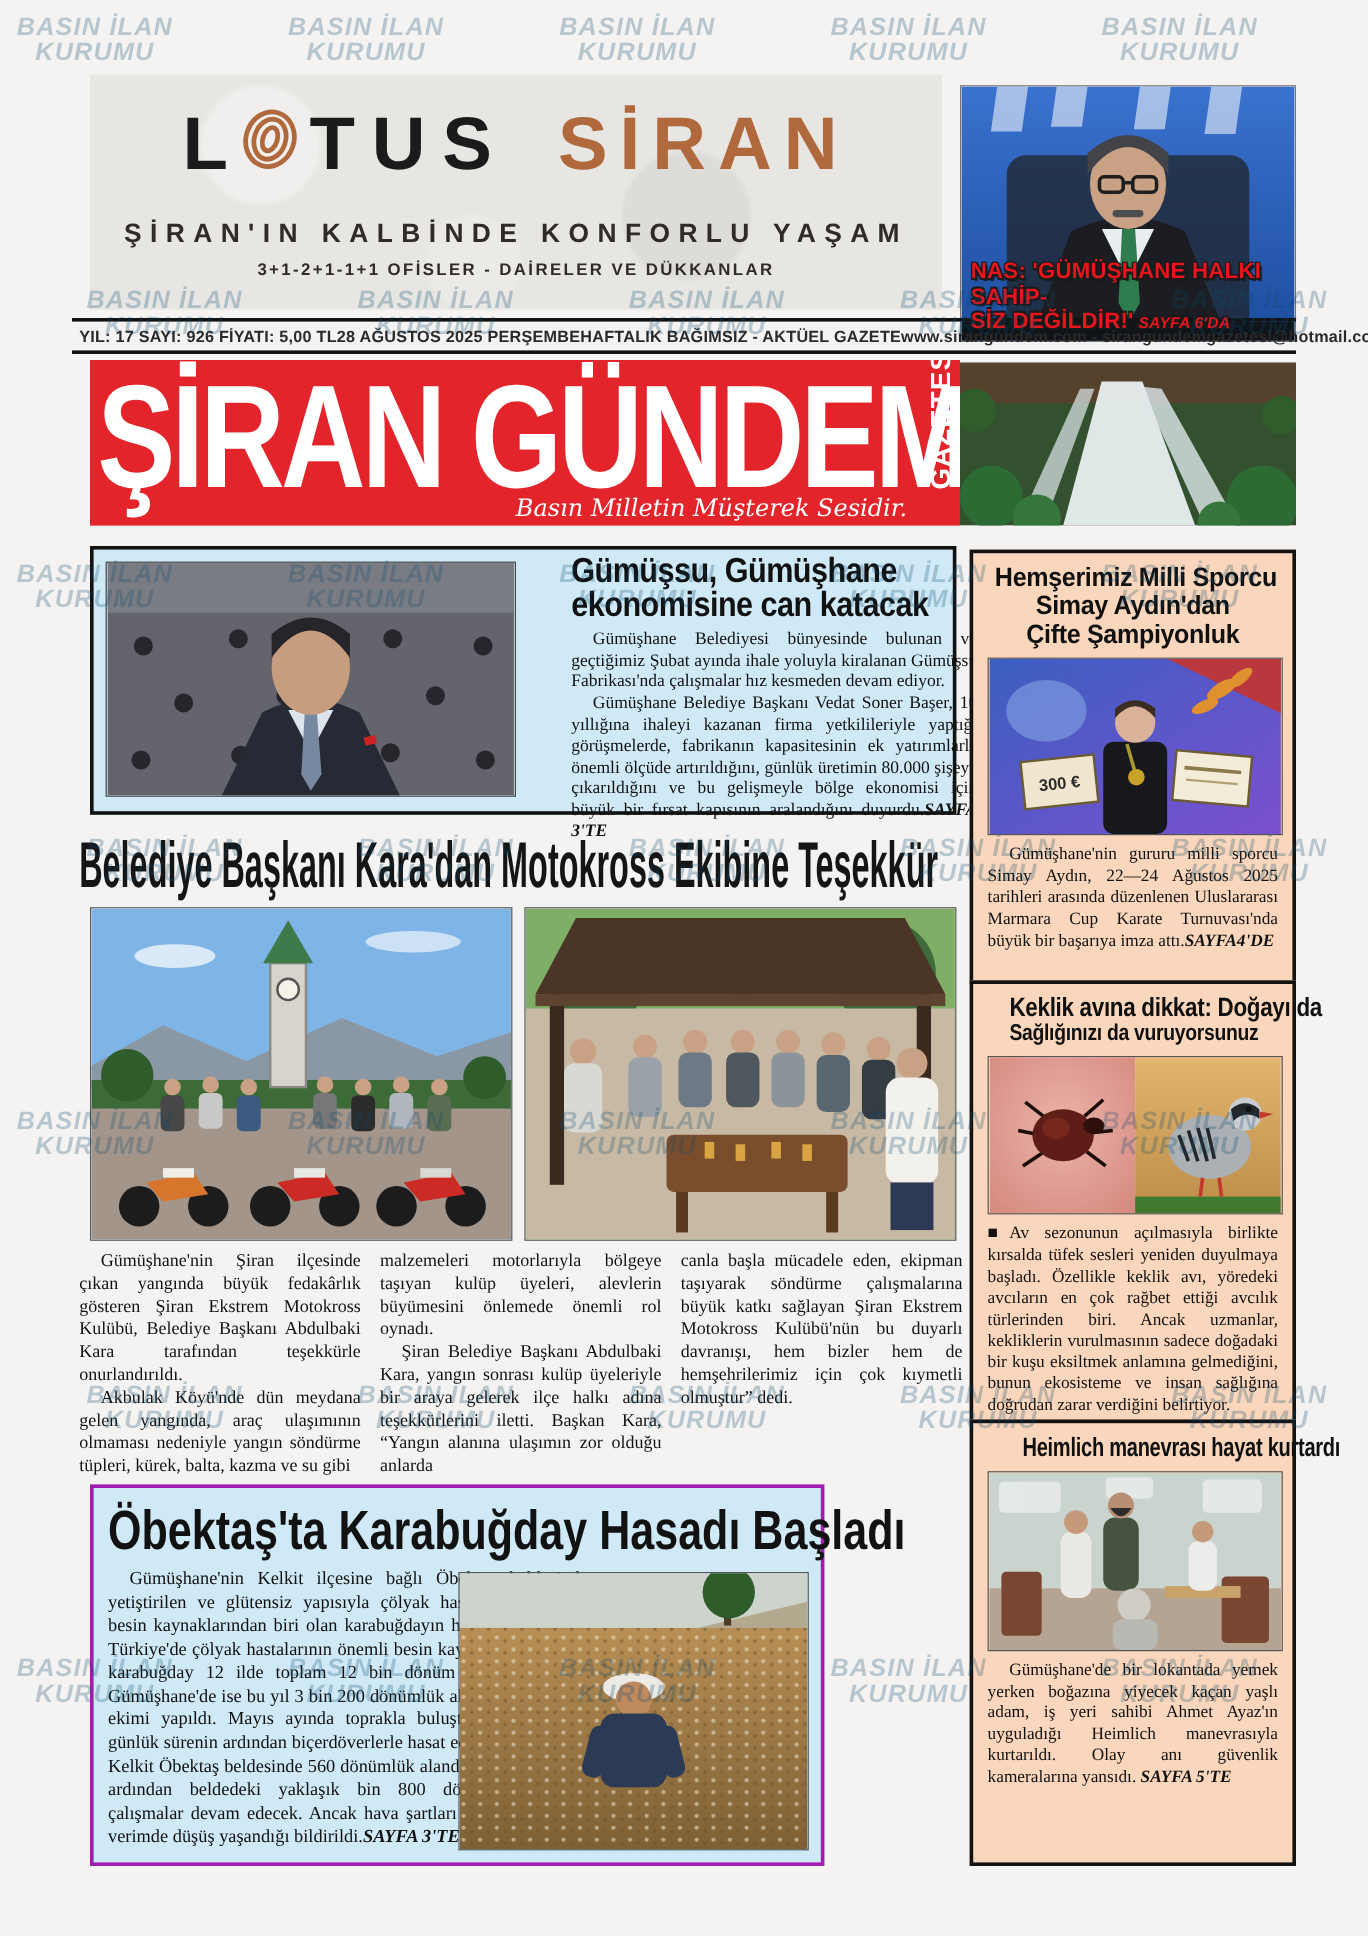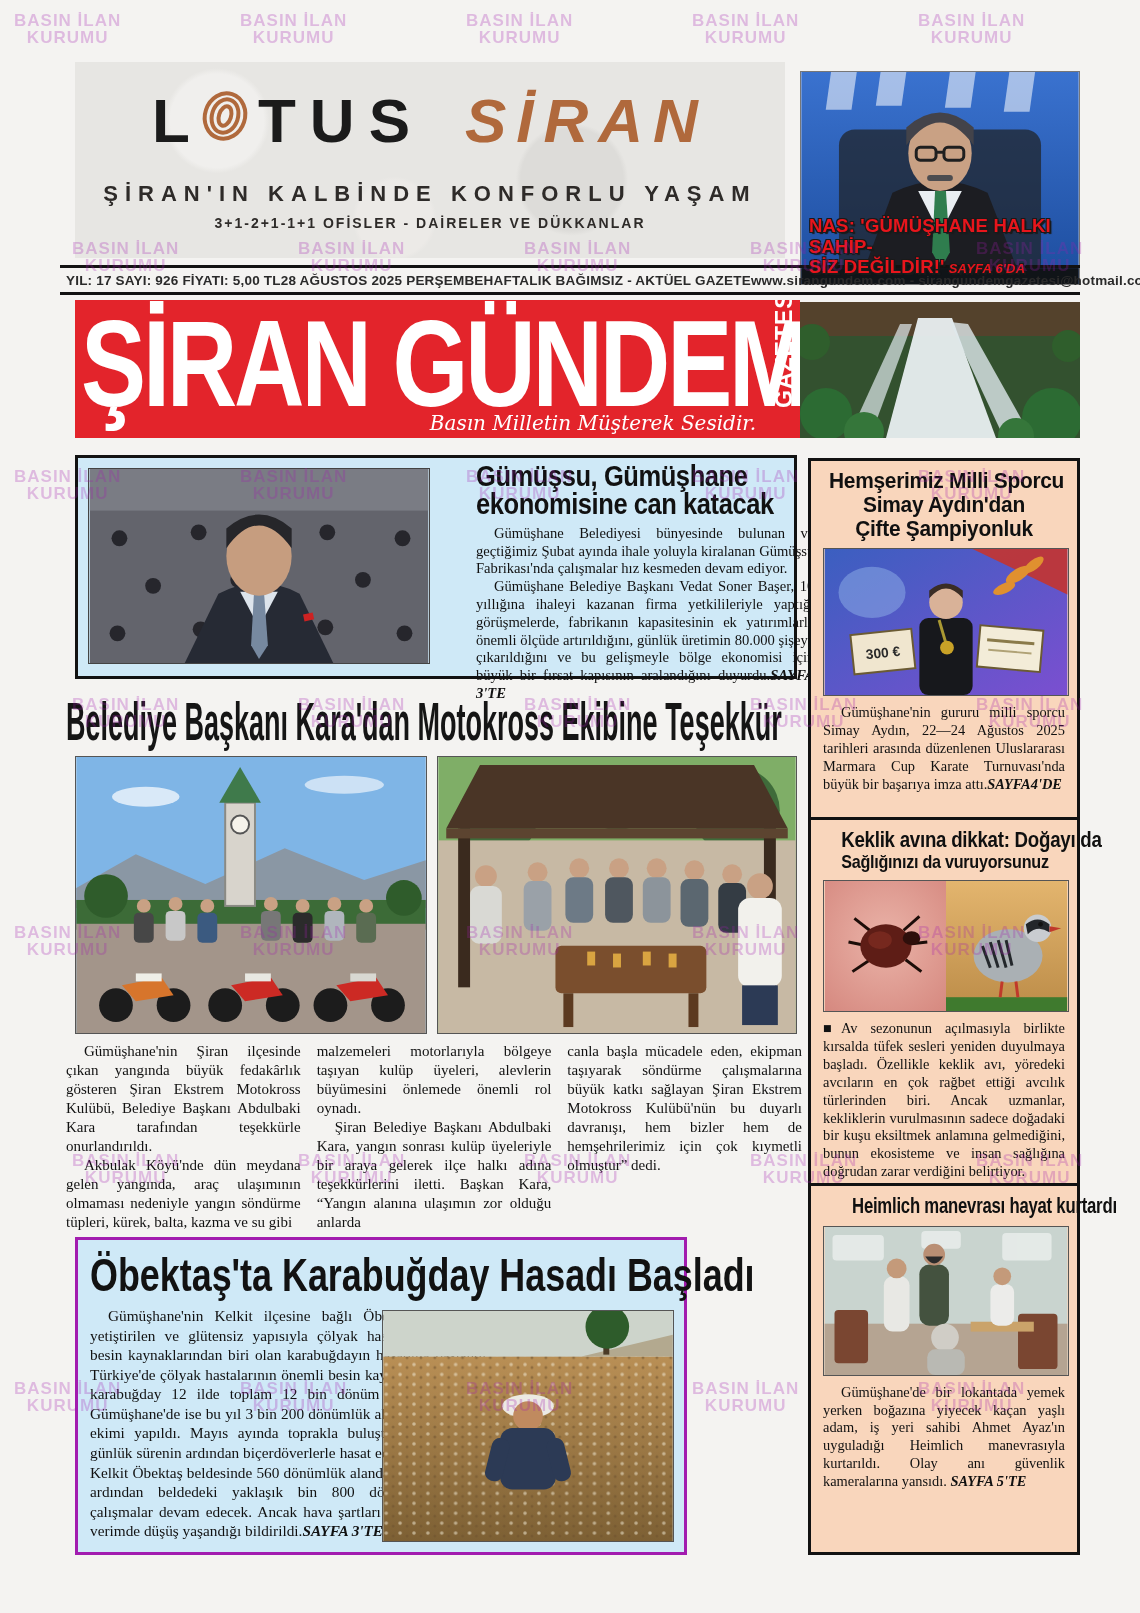--- a/index.html
+++ b/index.html
@@ -8,33 +8,33 @@
   }
   *{margin:0;padding:0;box-sizing:border-box;}
   html,body{width:1140px;}
   body{font-family:"Liberation Sans",sans-serif;background:#f4f3f1;}
   #canvas{position:relative;width:1140px;height:1613px;overflow:hidden;background:#f4f3f1;}
   .serif{font-family:"Liberation Serif",serif;}
   .abs{position:absolute;}
 
   
   #wm-layer{position:absolute;inset:0;z-index:60;pointer-events:none;}
-  .wm{position:absolute;font-weight:700;font-size:17px;line-height:1.02;color:#a21caf;
-      opacity:.26;text-align:center;letter-spacing:1px;}
+  .wm{position:absolute;font-weight:700;font-size:21px;line-height:1.02;color:#0c4a6e;
+      opacity:.26;text-align:center;letter-spacing:1px;font-style:italic;}
 
   
   #lotus-ad{left:75px;top:62px;width:710px;height:196px;background:
       radial-gradient(circle at 20% 30%, #f0efed 0 8%, transparent 9%),
       radial-gradient(circle at 70% 60%, #dddcd9 0 10%, transparent 11%),
       radial-gradient(circle at 45% 80%, #eceae7 0 9%, transparent 10%),
       #e7e6e3;
       display:flex;flex-direction:column;align-items:center;justify-content:center;}
   .lotus-line{display:flex;align-items:center;font-weight:700;font-size:62px;
       letter-spacing:14px;color:#1b1b1b;line-height:1;}
-  .lotus-line .copper{color:var(--accent-copper);margin-left:41px;letter-spacing:10px;font-style:italic;}
+  .lotus-line .copper{color:var(--accent-copper);margin-left:41px;letter-spacing:10px;}
   .lotus-tag{margin-top:28px;font-size:22px;font-weight:700;letter-spacing:7px;color:#2e2b29;}
   .lotus-sub{margin-top:8px;font-size:14px;font-weight:700;letter-spacing:2px;color:#2e2b29;}
 
   #nas-ad{left:800px;top:48px;width:280px;height:214px;border:1px solid #777;margin-top:23px;}
   #nas-ad svg{display:block;width:100%;height:100%;}
   #nas-caption{position:absolute;left:8px;bottom:6px;z-index:5;color:var(--caption-red);
       font-weight:700;font-size:18.5px;line-height:1.12;letter-spacing:.2px;
       text-shadow:-1px -1px 0 #1a1a1a,1px -1px 0 #1a1a1a,-1px 1px 0 #1a1a1a,1px 1px 0 #1a1a1a,2px 2px 1px #1a1a1a;}
   #nas-caption .pref{font-style:italic;font-size:13px;font-weight:700;margin-left:4px;}
 

